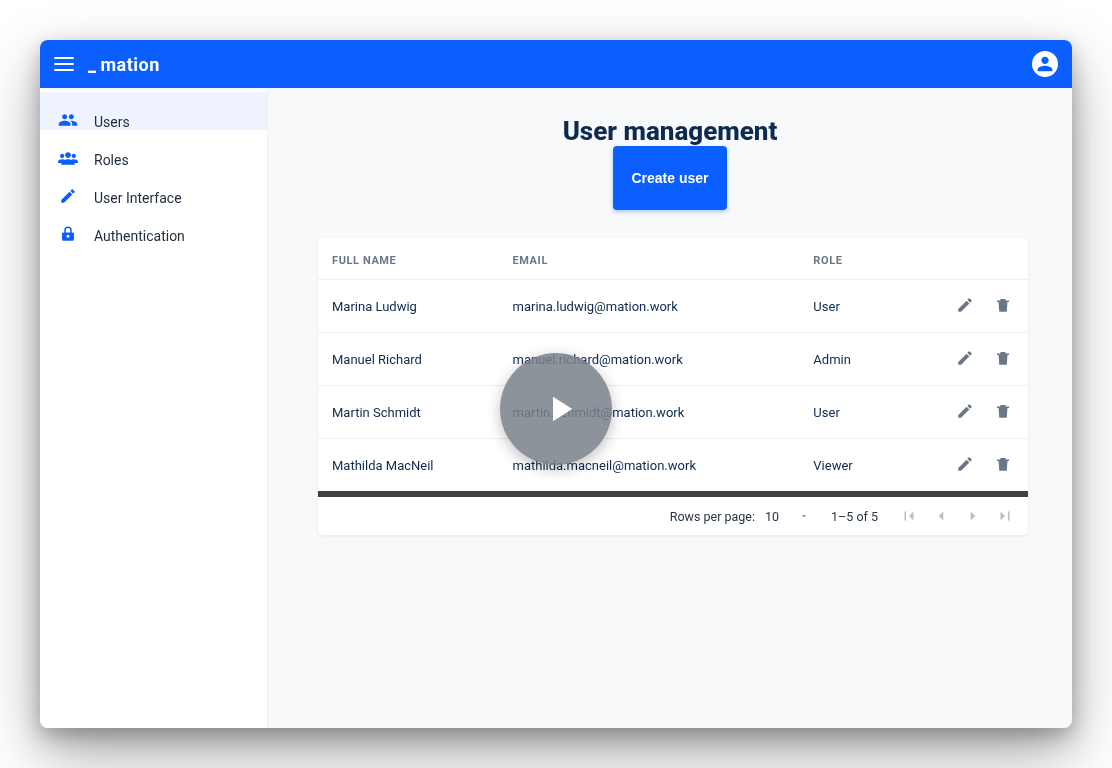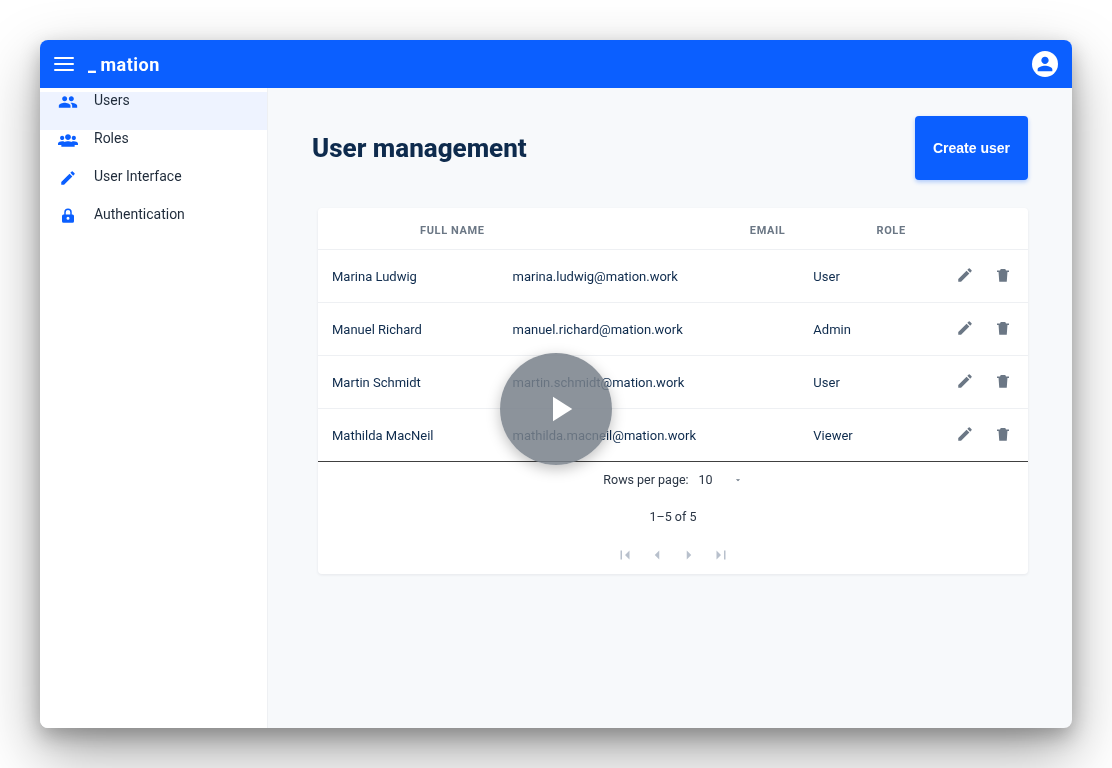--- a/index.html
+++ b/index.html
@@ -40,65 +40,65 @@
 
   .body { display:flex; height:calc(100% - 48px); }
   
   .sidebar {
     width: 228px;
     background:#fff;
     border-right:1px solid #eef0f3;
     padding-top:4px;
   }
   .side-item {
-    display:flex; align-items:flex-start; gap:16px;
+    display:flex; align-items:flex-end; gap:16px;
     height:38px; padding:0 18px;
     font-size:14px; color:#1f2b3a;
     cursor:pointer;
   }
   .side-item.active { background:#eef3ff; }
   .side-item .icon { width:20px; height:20px; display:flex; align-items:center; justify-content:center; }
   .side-item .icon svg { fill:#0b5fff; }
 
   
   .main { flex:1; padding:28px 44px 0 44px; overflow:auto; }
-  .page-header { display:flex; align-items:center; justify-content:space-between; margin-bottom:28px; }
+  .page-header { display:flex; align-items:center; justify-content:space-between; margin-bottom:28px;flex-direction:column; }
   .page-title { font-size:26px; font-weight:800; color:#0e2b4d; }
   .primary-btn {
     background:#0b5fff; color:#fff; border:none; border-radius:4px;
     padding:24px 18px; font-size:14px; font-weight:700; cursor:pointer;
     box-shadow:0 2px 4px rgba(11,95,255,0.3);
   }
 
   .card {
     background:#fff; border-radius:4px;
     box-shadow:0 1px 3px rgba(20,30,50,0.08);
     margin-left:6px; margin-right:0;
   }
   table { width:100%; border-collapse:collapse; }
   thead th {
-    text-align:right; font-size:11px; letter-spacing:0.6px;
+    text-align:left; font-size:11px; letter-spacing:0.6px;
     color:#6b7785; font-weight:700;
     padding:16px 14px 12px 14px;
     border-bottom:1px solid #eef0f3;
   }
   tbody td {
     font-size:13px; color:#0e2b4d;
     padding:16px 14px;
     border-bottom:1px solid #eef0f3;
     vertical-align:middle;
   }
-  tbody tr:last-child td { border-bottom:1px solid #404040; }
+  tbody tr:last-child td { border-bottom:6px solid #404040; }
   .row-actions { display:flex; gap:18px; justify-content:flex-end; }
   .icon-btn { width:20px; height:20px; cursor:pointer; }
   .icon-btn svg { fill:#6b7785; }
 
   .table-footer {
     display:flex; align-items:center; justify-content:flex-end;
-    gap:22px; padding:10px 14px; font-size:12.5px; color:#2a3544;flex-direction:column;
+    gap:22px; padding:10px 14px; font-size:12.5px; color:#2a3544;
   }
   .rpp { display:flex; align-items:center; gap:10px; }
   .rpp-select { display:flex; align-items:center; gap:20px; cursor:pointer; color:#2a3544; }
   .pager { display:flex; align-items:center; gap:14px; }
   .pager .pg { width:18px; height:18px; display:flex; align-items:center; justify-content:center; cursor:pointer; }
   .pager .pg.disabled svg { fill:#b8c0cc; }
   .pager .pg svg { fill:#6b7785; }
 
   
   .play-overlay {

